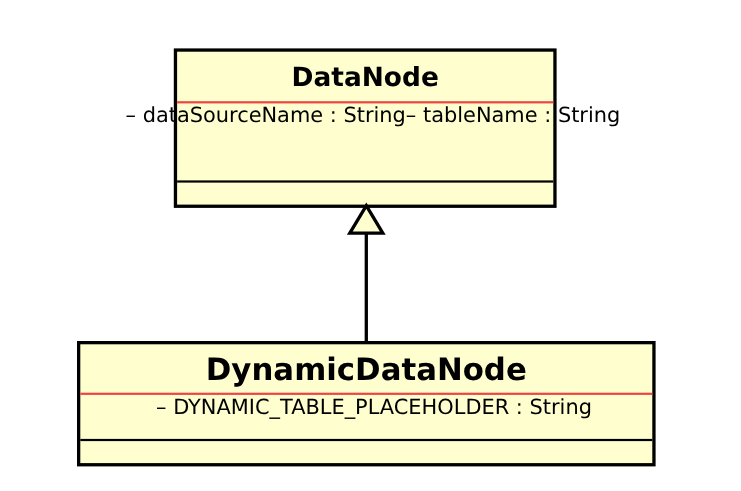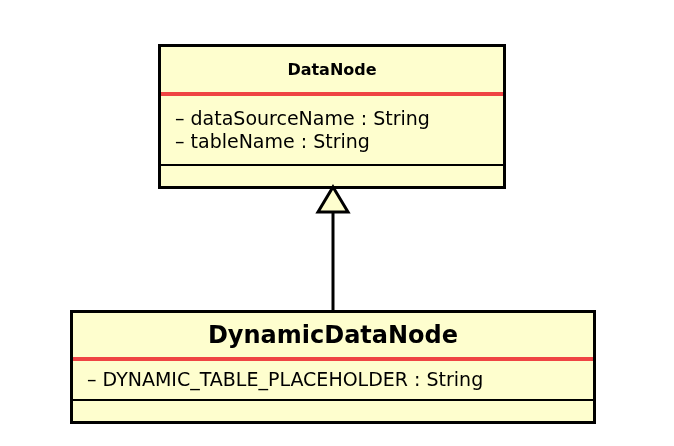--- a/index.html
+++ b/index.html
@@ -31,25 +31,25 @@
     text-align: center;
     font-weight: bold;
     color: #000000;
     white-space: nowrap;
     display: flex;
     align-items: center;
     justify-content: center;
   }
   .uml-compartment {
     box-sizing: border-box;
-    border-top: 4px solid #ef4444;
+    border-top: 2px solid #ef4444;
     color: #000000;
     padding-left: 14px;
     display: flex;
-    flex-direction: column;
+    flex-direction: row;
     justify-content: center;
   }
   .uml-attr {
     white-space: nowrap;
     line-height: 1.22;
   }
   .uml-attr.static {
   }
   .uml-empty {
     box-sizing: border-box;
@@ -58,40 +58,40 @@
 
   
   #class-datanode {
     left: 158px;
     top: 44px;
     width: 348px;
     height: 145px;
   }
   #class-datanode .uml-title {
     height: 45px;
-    font-size: 16px;
+    font-size: 24px;
   }
   #class-datanode .uml-compartment {
     height: 72px;
     font-size: 19px;
   }
   #class-datanode .uml-empty {
     height: 22px;
   }
 
   
   #class-dynamicdatanode {
     left: 70px;
     top: 310px;
     width: 526px;
     height: 114px;
   }
   #class-dynamicdatanode .uml-title {
     height: 44px;
-    font-size: 24px;
+    font-size: 28px;
   }
   #class-dynamicdatanode .uml-compartment {
     height: 42px;
     font-size: 19px;
   }
   #class-dynamicdatanode .uml-empty {
     height: 26px;
   }
 
   

